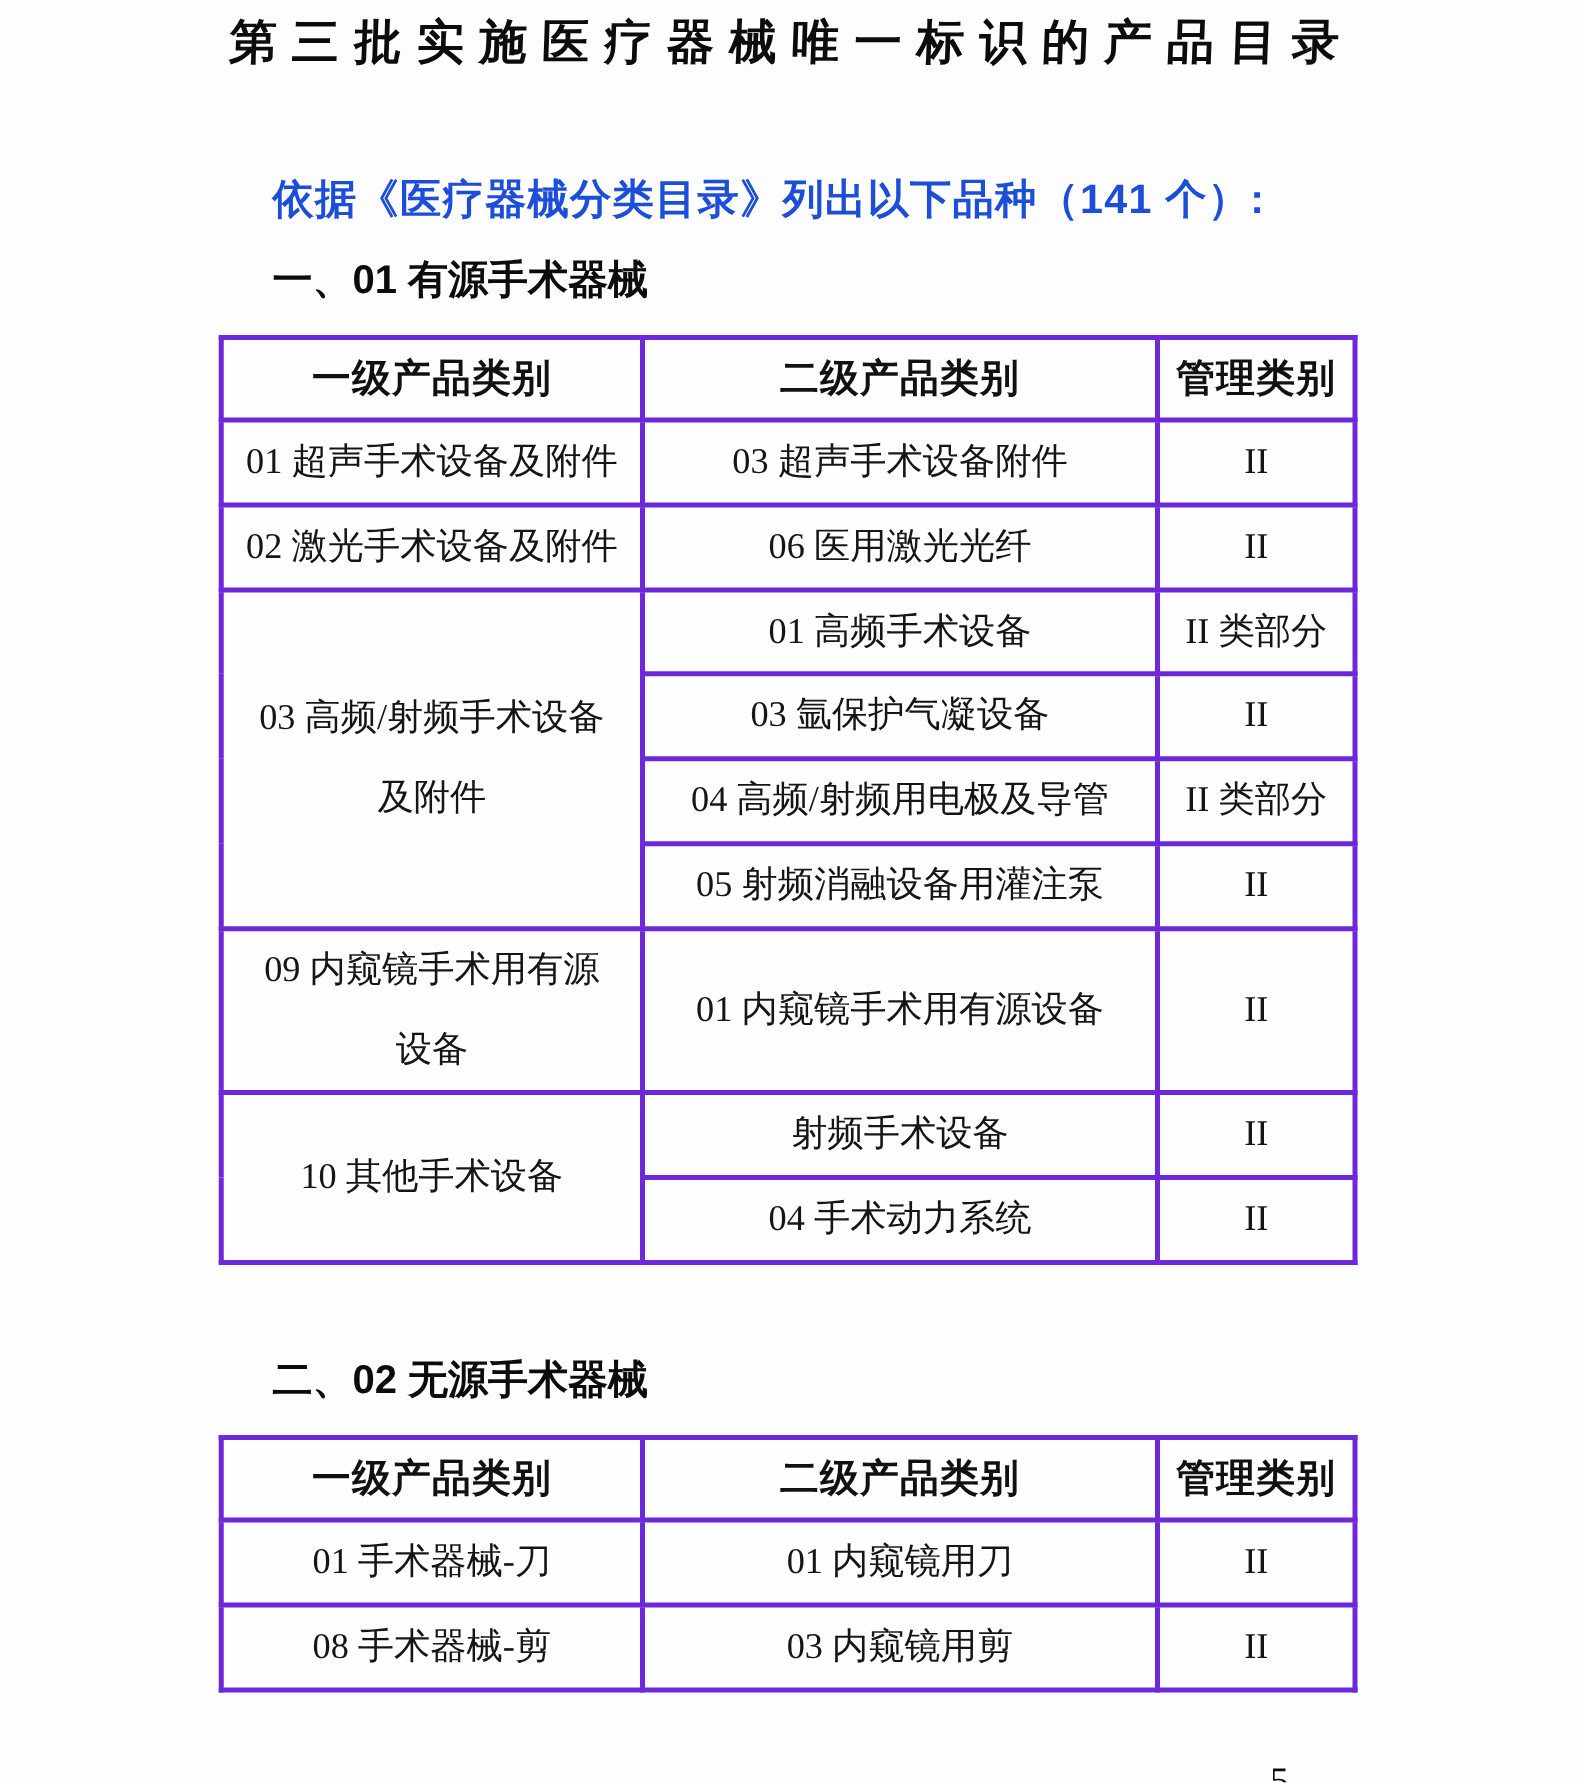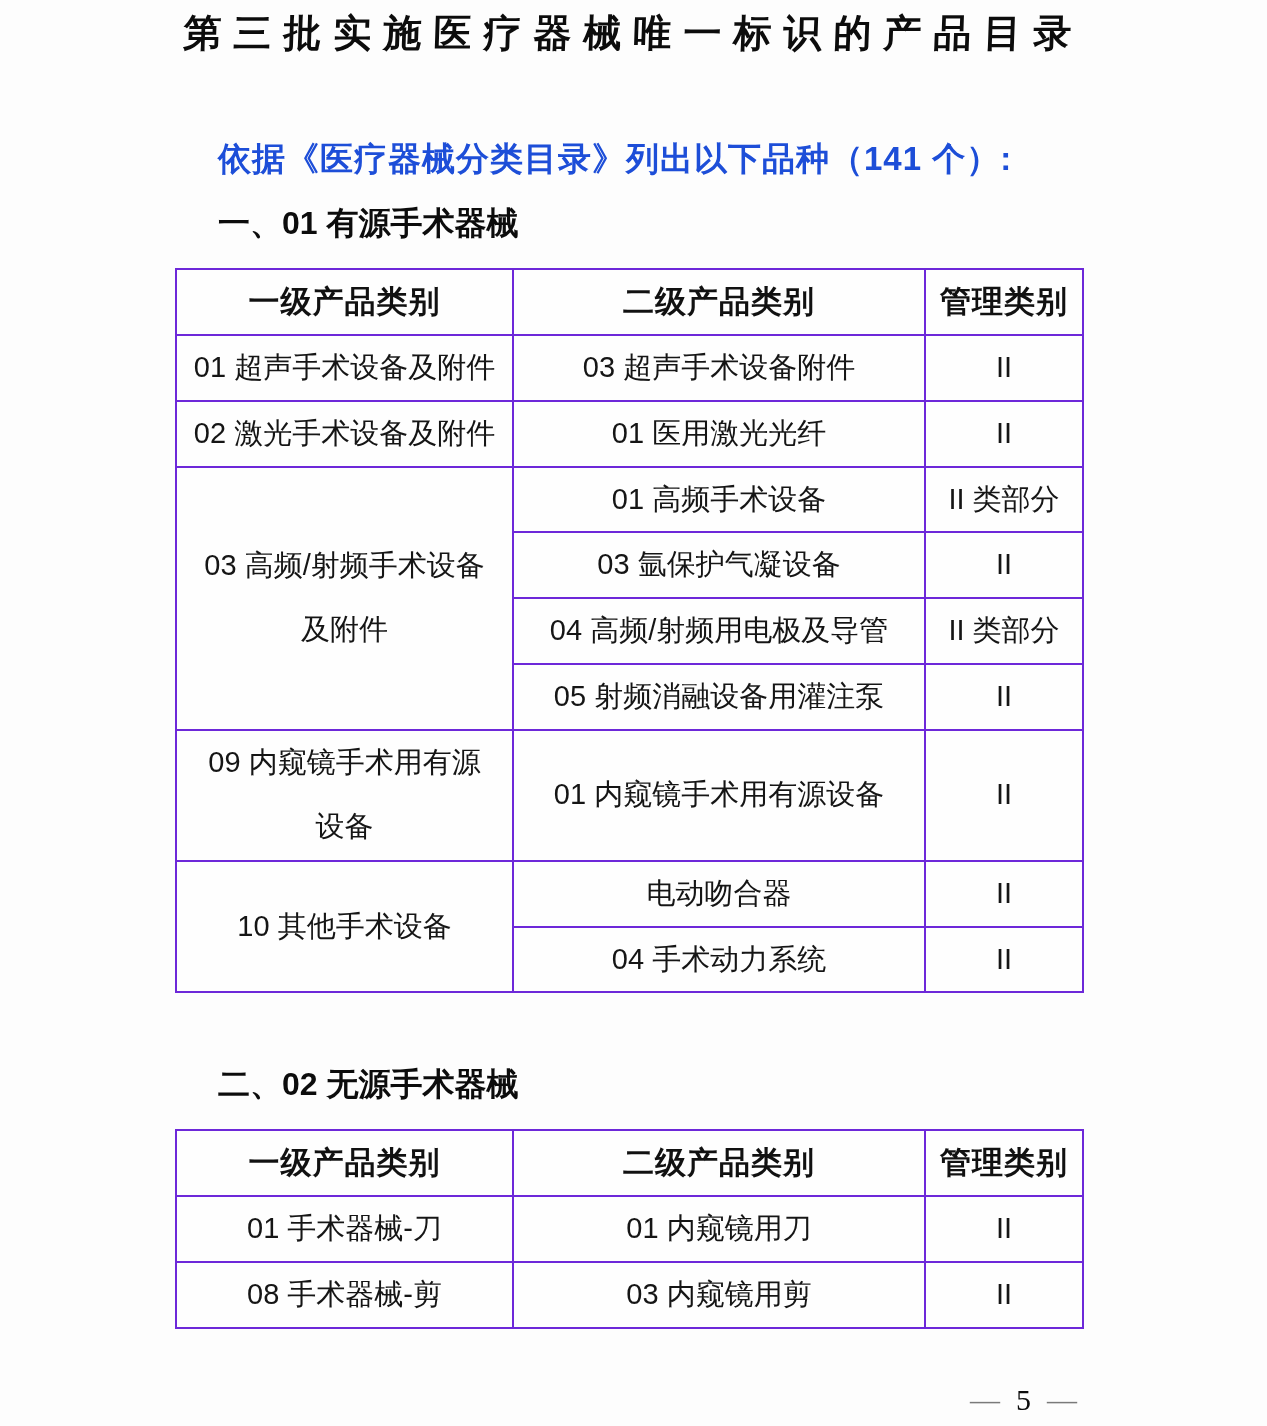--- a/index.html
+++ b/index.html
@@ -47,35 +47,35 @@
     border-collapse: collapse;
     table-layout: fixed;
     width: 907px;
     margin: 22px 0 0 175px;
     background: #fefefe;
   }
   table.catalog col.c1 { width: 337px; }
   table.catalog col.c2 { width: 412px; }
   table.catalog col.c3 { width: 158px; }
   table.catalog th, table.catalog td {
-    border: 2px solid #6d28d9;
+    border: 4px solid #6d28d9;
     text-align: center;
     vertical-align: middle;
     padding: 0 6px;
   }
   table.catalog th {
     height: 66px;
     font-family: "Liberation Sans", sans-serif;
     font-weight: 700;
     font-size: 31px;
     letter-spacing: 1px;
   }
   table.catalog td {
     height: 64px;
-    font-family: Liberation Sans, sans-serif;
+    font-family: Liberation Serif, serif;
     font-size: 29px;
     line-height: 2.2;
     color: #151515;
   }
   table.catalog td.lvl1 { white-space: pre-line; }
   tr.tall td { height: 131px; margin-left: 25px; }
   .footer {
     margin: 54px 190px 0 0;
     text-align: right;
     font-size: 30px;
@@ -110,21 +110,21 @@
         </tr>
       </thead>
       <tbody>
         <tr>
           <td class="lvl1">01 超声手术设备及附件</td>
           <td>03 超声手术设备附件</td>
           <td>II</td>
         </tr>
         <tr>
           <td class="lvl1">02 激光手术设备及附件</td>
-          <td>01 医用激光光纤</td>
+          <td>06 医用激光光纤</td>
           <td>II</td>
         </tr>
         <tr>
           <td class="lvl1" rowspan="4">03 高频/射频手术设备
 及附件</td>
           <td>01 高频手术设备</td>
           <td>II 类部分</td>
         </tr>
         <tr>
           <td>03 氩保护气凝设备</td>
@@ -139,21 +139,21 @@
           <td>II</td>
         </tr>
         <tr class="tall">
           <td class="lvl1">09 内窥镜手术用有源
 设备</td>
           <td>01 内窥镜手术用有源设备</td>
           <td>II</td>
         </tr>
         <tr>
           <td class="lvl1" rowspan="2">10 其他手术设备</td>
-          <td>电动吻合器</td>
+          <td>射频手术设备</td>
           <td>II</td>
         </tr>
         <tr>
           <td>04 手术动力系统</td>
           <td>II</td>
         </tr>
       </tbody>
     </table>
   </section>
 

